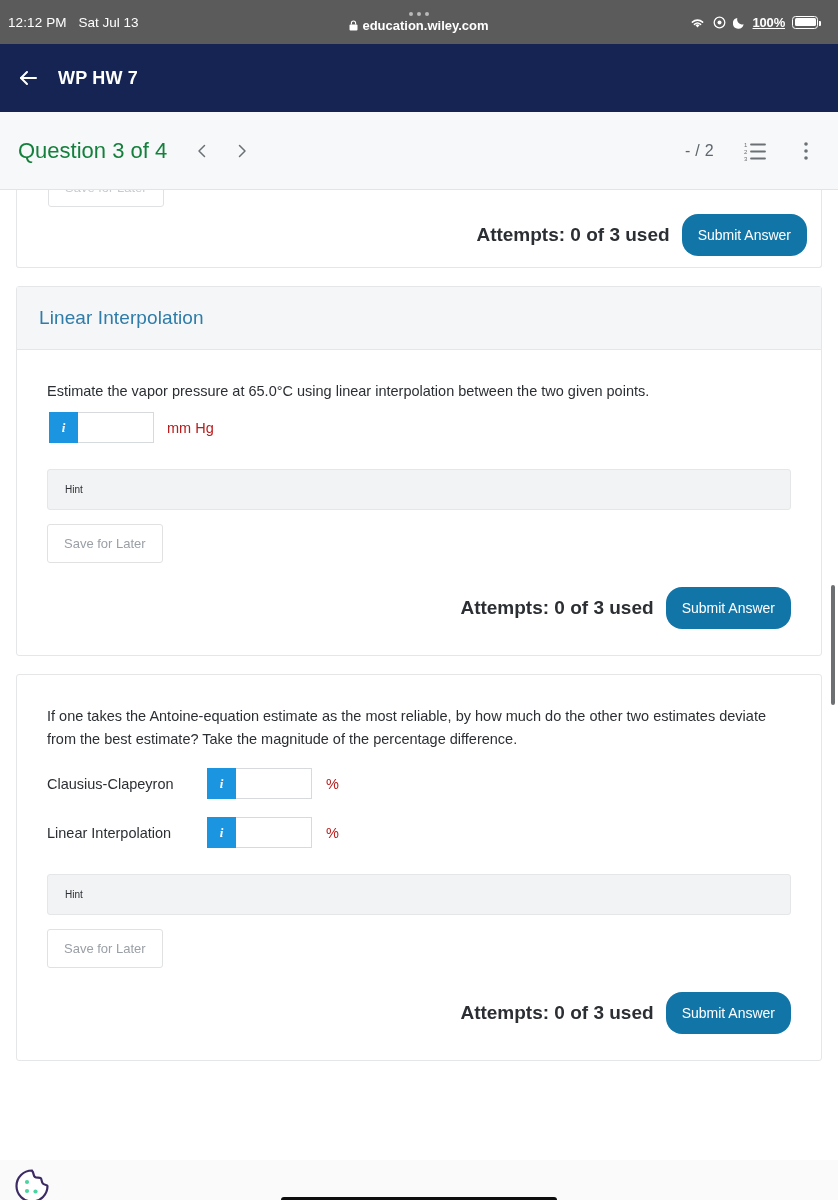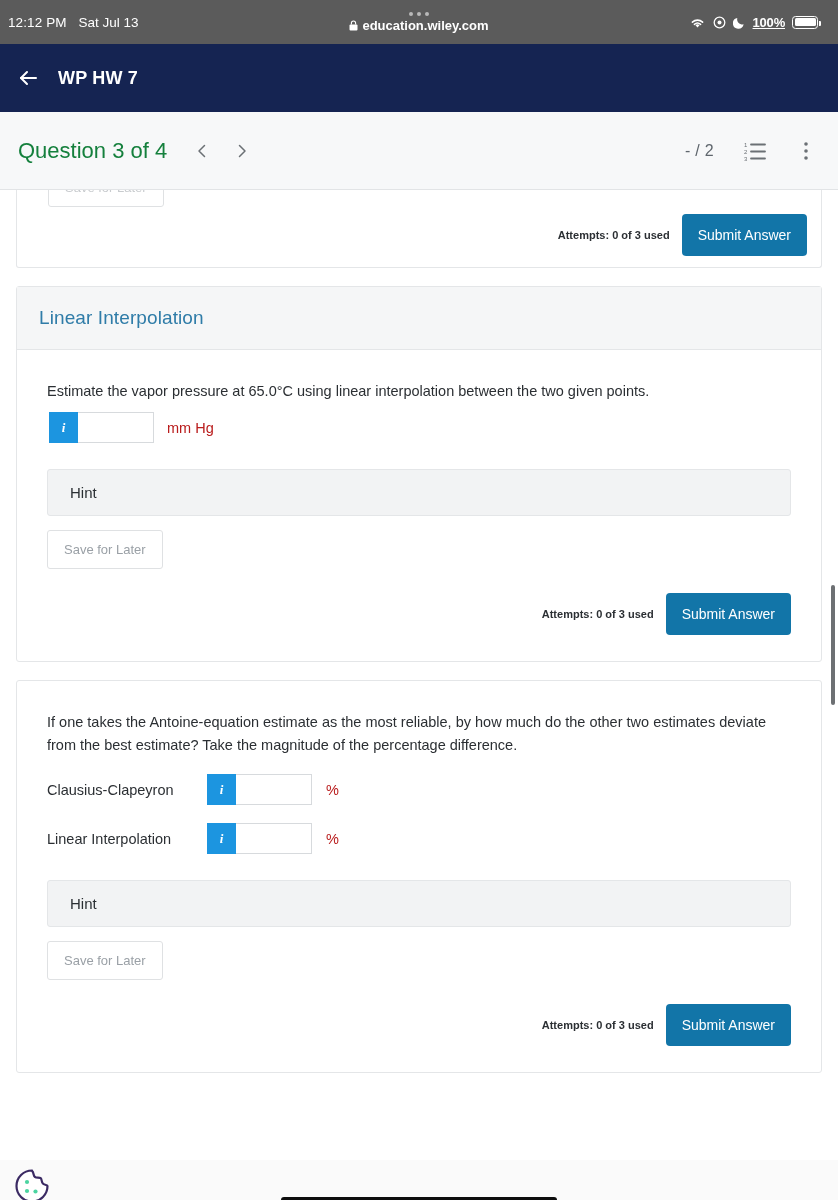--- a/index.html
+++ b/index.html
@@ -127,22 +127,22 @@
   .row-label { width: 160px; font-size: 14.5px; color: #2b2f33; }
   .row-field { display: flex; align-items: center; gap: 14px; }
   .row-field .answer-input { width: 76px; }
 
   
   .hint {
     margin-top: 26px;
     background: #f2f3f4;
     border: 1px solid #e4e6e8;
     border-radius: 3px;
-    padding: 14px 22px;
-    font-size: 15px; color: #2b2f33;
+    padding: 14px 17px;
+    font-size: 10px; color: #2b2f33;
   }
 
   .save-btn {
     margin-top: 14px;
     display: inline-block;
     background: #ffffff;
     border: 1px solid #dfe1e3;
     border-radius: 3px;
     padding: 11px 16px;
     font-size: 13px; color: #9aa0a6;
@@ -150,25 +150,25 @@
     cursor: pointer;
   }
 
   .attempt-row {
     display: flex; align-items: center; justify-content: flex-end;
     gap: 12px;
     margin-top: 24px;
     padding-bottom: 8px;
   }
   .attempts {
-    font-size: 11px; font-weight: 700; color: #2b2f33;
+    font-size: 19px; font-weight: 700; color: #2b2f33;
   }
   .submit-btn {
     background: #1275a8; color: #ffffff;
-    border: none; border-radius: 4px;
+    border: none; border-radius: 16px;
     padding: 13px 16px;
     font-size: 14px;
     font-family: "Liberation Sans", sans-serif;
     cursor: pointer;
   }
 
   
   .clipped-card {
     border: 1px solid #e4e6e8; border-top: none;
     border-radius: 0 0 3px 3px;

